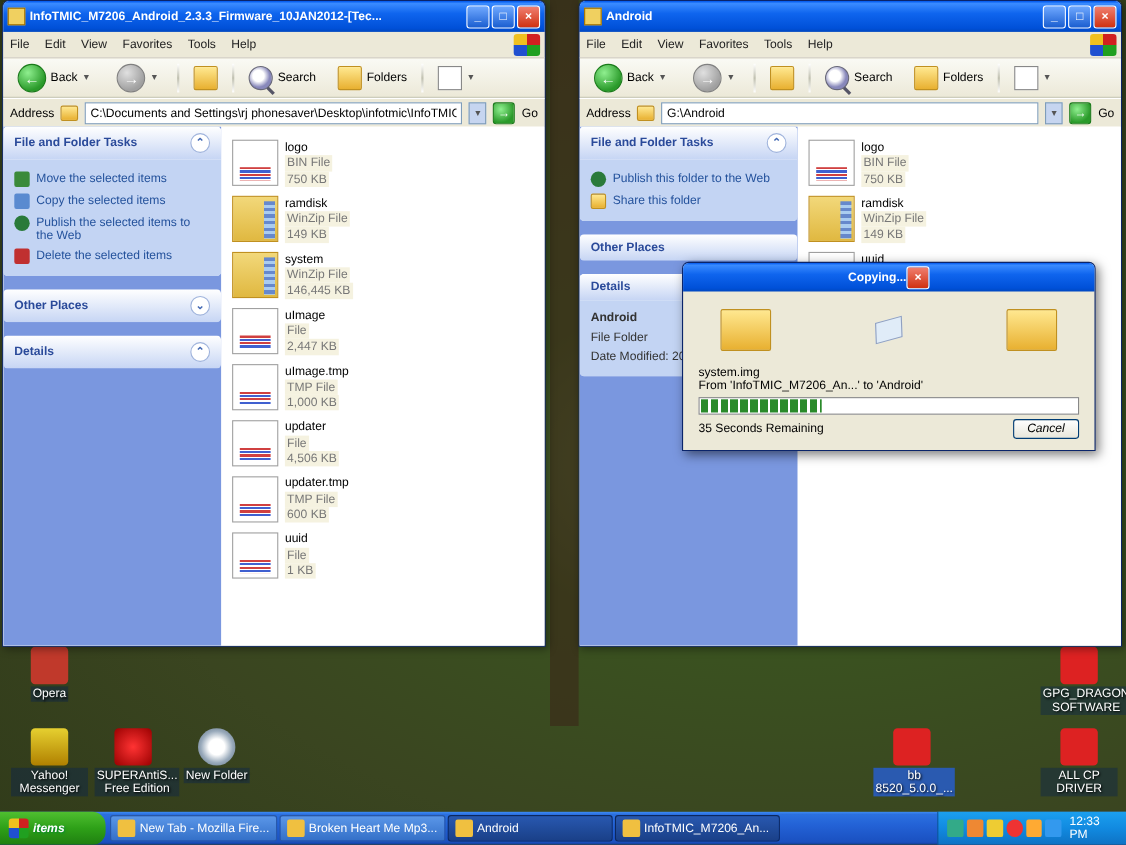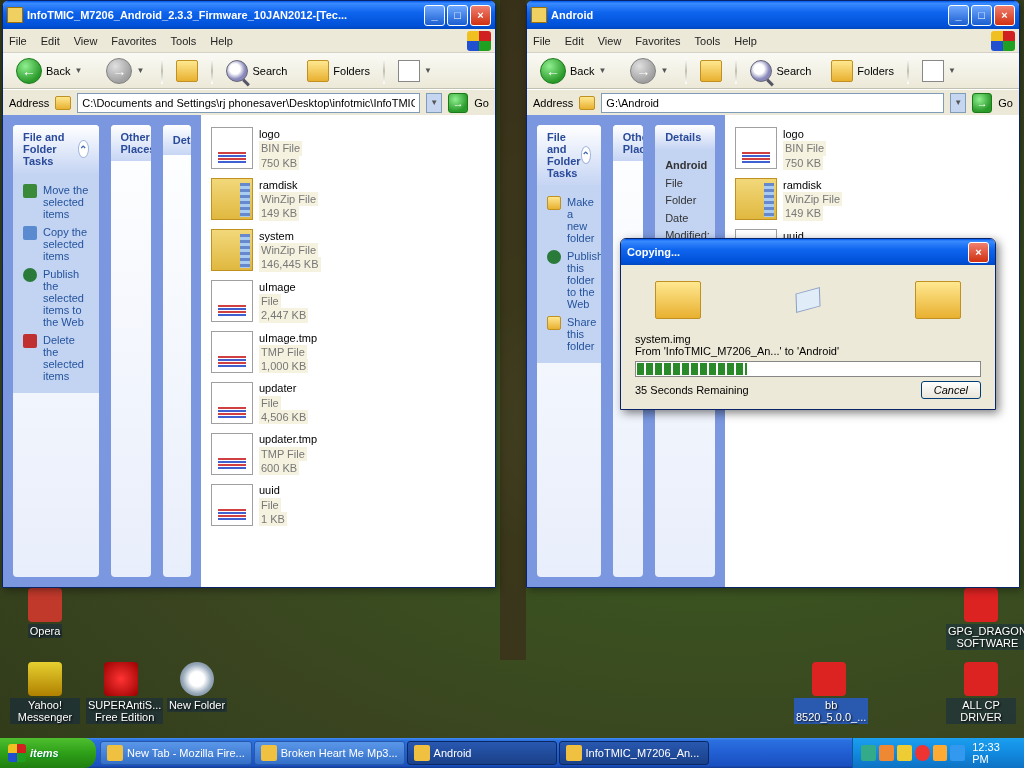--- a/index.html
+++ b/index.html
@@ -34,21 +34,21 @@
 .ticonimg { width: 22px; height: 22px; }
 .folder-ico { background: linear-gradient(#ffe890,#e8b030); border:1px solid #c09020; border-radius:2px; }
 .search-ico { background: radial-gradient(circle at 40% 40%, #fff 30%, #88b 60%); border:1px solid #667; border-radius:50%; position:relative; }
 .search-ico::after { content:''; position:absolute; right:-3px; bottom:-3px; width:8px; height:3px; background:#556; transform: rotate(45deg); }
 .addressbar { height: 26px; background: #ece9d8; display: flex; align-items: center; padding: 0 6px; gap: 6px; border-top: 1px solid #fff; }
 .addressbar input { flex: 1; height: 20px; border: 1px solid #7f9db9; padding: 0 4px; background:#fff; }
 .addrfolder { width:16px; height:14px; }
 .gobtn { width:20px; height:20px; background: radial-gradient(circle at 35% 30%, #8fef8f, #2a9a2a 70%); border:1px solid #1a7a1a; border-radius:3px; display:flex; align-items:center; justify-content:center; color:#fff; }
 
 .body { flex: 1; display: flex; background: #fff; overflow: hidden; }
-.sidepanel { width: 198px; background: #7a97df; padding: 10px; display: flex; gap: 12px; overflow:hidden; }
+.sidepanel { width: 198px; background: #7a97df; display: flex; flex-direction: column; gap: 12px; overflow:hidden; }
 .taskbox { background: linear-gradient(#fff,#e8eefb); border-radius: 4px; overflow: hidden; }
 .taskhdr { background: linear-gradient(#fff,#c6d5f4); padding: 6px 10px; font-weight: bold; color: #2a4a9a; display: flex; justify-content: space-between; align-items: center; font-size: 11px; }
 .taskhdr .chev { width:18px; height:18px; border-radius:50%; background:#fff; border:1px solid #a0b4dc; display:flex; align-items:center; justify-content:center; color:#4268b3; font-size:10px; }
 .taskbody { padding: 8px 10px; background: #c3d4f3; color: #24529c; }
 .taskbody .link { display: flex; align-items: flex-start; gap: 6px; padding: 3px 0; cursor: pointer; }
 .linkico { width:14px; height:14px; flex-shrink:0; border-radius:2px; }
 .detailbox { padding: 8px 10px; background: #c3d4f3; color: #333; line-height: 1.6; }
 .detailbox b { color:#333; }
 
 .filelist { flex:1; padding: 8px; overflow:auto; }
@@ -56,21 +56,21 @@
 .fileicon { width: 42px; height: 42px; flex-shrink:0; position:relative; }
 .fi-doc { background:#fff; border:1px solid #a0a0a0; }
 .fi-doc::before { content:''; position:absolute; left:6px; right:6px; top:24px; height:12px; background: repeating-linear-gradient(to bottom, #d04040 0 2px, transparent 2px 3px, #4060d0 3px 5px, transparent 5px 6px); }
 .fi-zip { background: linear-gradient(#f2d87a,#e0b840); border:1px solid #c09020; }
 .fi-zip::after { content:''; position:absolute; right:2px; top:4px; width:10px; height:34px; background: repeating-linear-gradient(#6688cc 0 3px, #aaccf0 3px 6px); }
 .fileinfo { line-height:1.3; color:#333; }
 .fileinfo .fname { color:#000; }
 .fileinfo .fmeta { color:#777; background:#f5f2e0; display:inline-block; padding:0 2px; }
 
 .dialog { position:absolute; background:#ece9d8; border:1px solid #0a246a; border-radius:6px 6px 0 0; box-shadow: 3px 3px 10px rgba(0,0,0,.5); }
-.dialog .dtitle { height:26px; background: linear-gradient(to bottom, #0058ee 0%, #3a8bff 8%, #0f65ee 40%, #0050d8 88%, #0048c0 100%); color:#fff; font-weight:bold; font-size:12px; display:flex; align-items:center; padding:0 6px; border-radius:5px 5px 0 0; justify-content:space-between; }
+.dialog .dtitle { height:26px; background: linear-gradient(to bottom, #0058ee 0%, #3a8bff 8%, #0f65ee 40%, #0050d8 88%, #0048c0 100%); color:#fff; font-weight:bold; font-size:12px; display:flex; align-items:center; padding:0 6px; border-radius:5px 5px 0 0; justify-content:center; }
 .dialog .dbody { padding:10px 14px; }
 .animrow { display:flex; justify-content:space-between; align-items:center; padding: 6px 20px 14px; }
 .foldanim { width:46px; height:38px; }
 .paper { width:24px; height:20px; background:#e0ecf8; border:1px solid #90a0c0; transform: skew(-10deg,-4deg) rotate(-12deg); }
 .progress { height:16px; border:1px solid #888; background:#fff; position:relative; margin: 4px 0; }
 .progress .fill { position:absolute; left:1px; top:1px; bottom:1px; background: repeating-linear-gradient(to right, #2a8a2a 0 7px, transparent 7px 9px); }
 .dbtn { border:1px solid #003c74; background: linear-gradient(#fff,#e8e6da); padding:2px 12px; border-radius:3px; float:right;font-style:italic; }
 
 .xptaskbar { position:absolute; left:0; right:0; bottom:0; height:30px; background: linear-gradient(to bottom, #3f8cf3 0%, #2b70e0 8%, #2362d6 40%, #1a50c0 92%, #123a90 100%); display:flex; align-items:stretch; }
 .startbtn { width:96px; background: linear-gradient(to bottom, #4fbf30 0%, #2ea018 50%, #1f7f10 100%); border-radius:0 12px 12px 0; color:#fff; font-style:italic; font-weight:bold; font-size:16px; display:flex; align-items:center; padding-left:8px; gap:4px; text-shadow:1px 1px 2px #083; }
@@ -320,24 +320,20 @@
     </div>
     <div class="body">
       <div class="sidepanel">
         <div class="taskbox">
           <div class="taskhdr">
               <span>File and Folder Tasks</span>
               <span class="chev">⌃</span>
             </div>
           <div class="taskbody">
             <div class="link">
-                <div class="linkico folder-ico"></div>
-                <span>Make a new folder</span>
-              </div>
-            <div class="link">
                 <div class="linkico" style="background:#2a7a3a;border-radius:50%"></div>
                 <span>Publish this folder to the Web</span>
               </div>
             <div class="link">
                 <div class="linkico folder-ico"></div>
                 <span>Share this folder</span>
               </div>
           </div>
         </div>
         <div class="taskbox">

